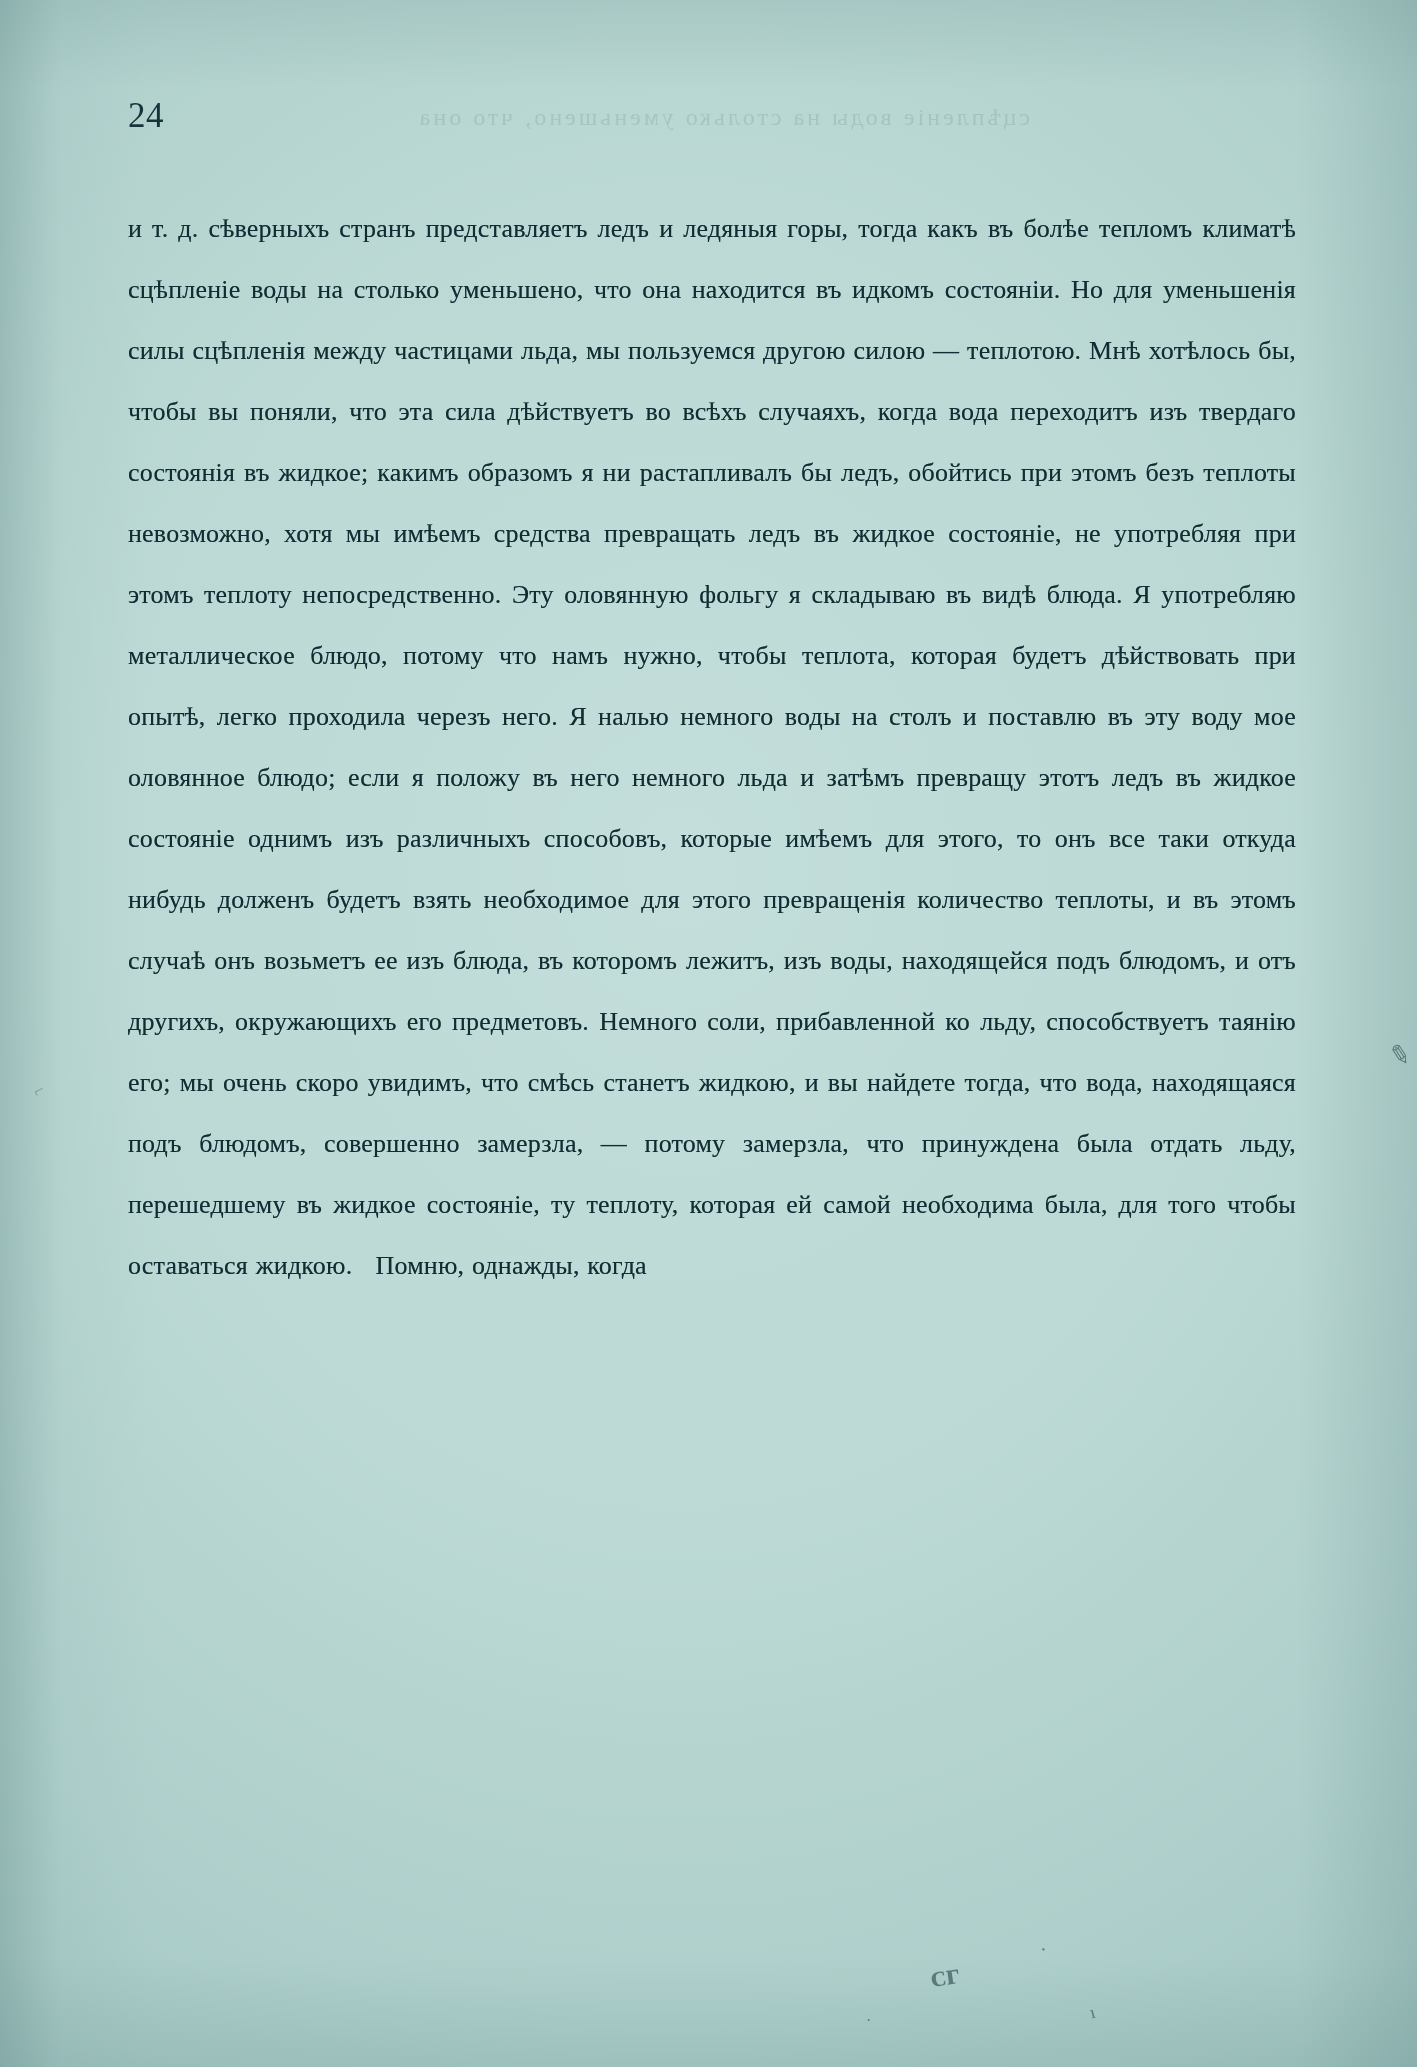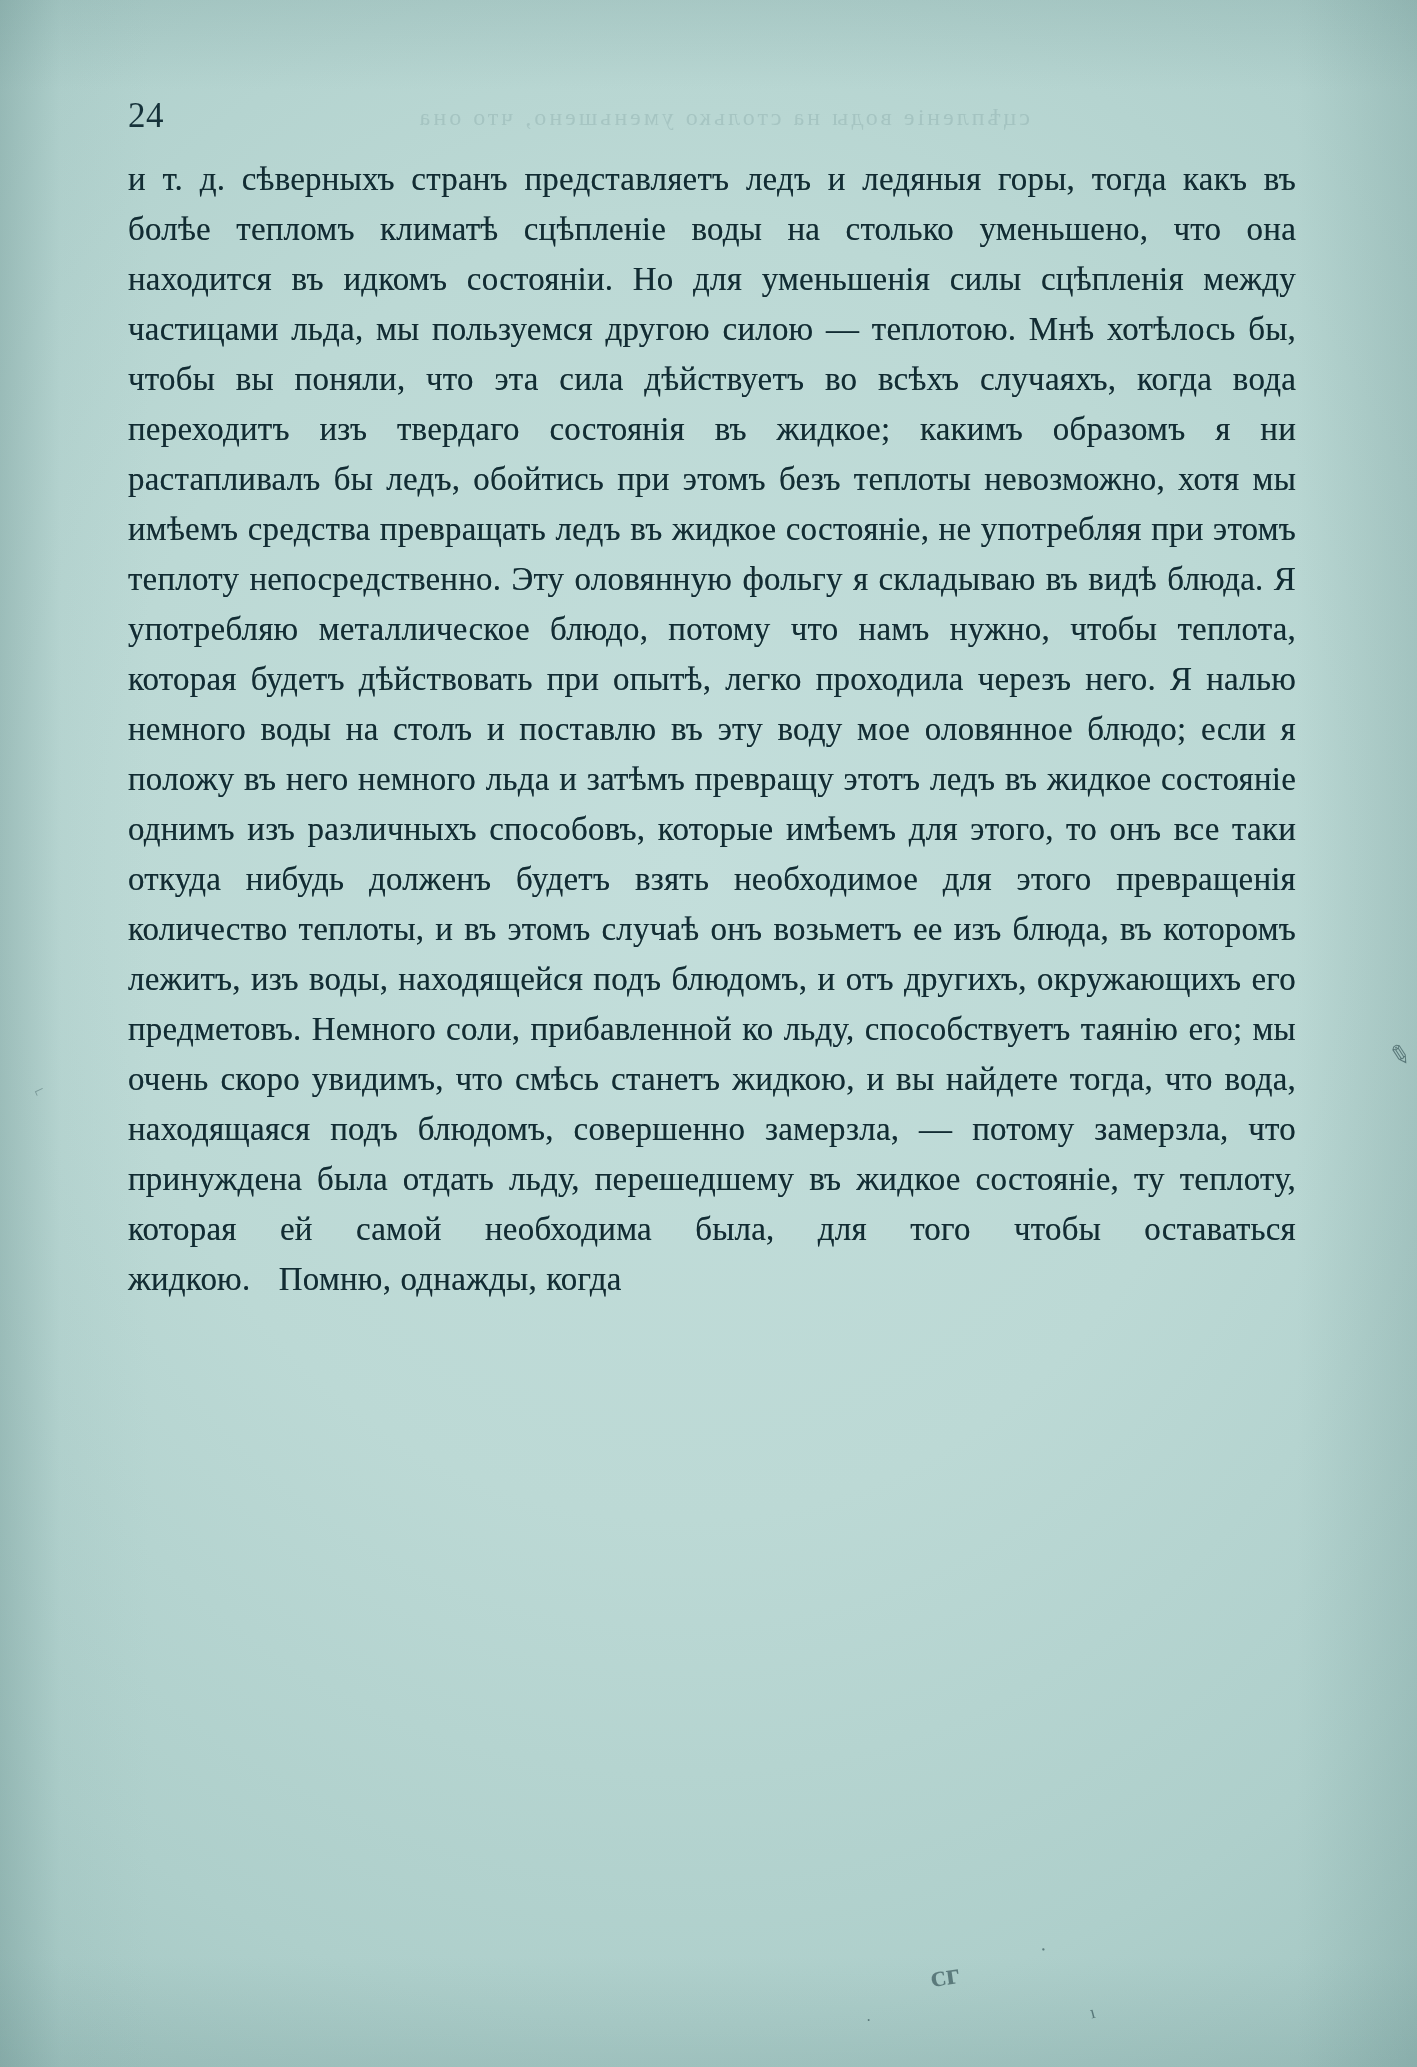--- a/index.html
+++ b/index.html
@@ -70,22 +70,23 @@
     font-size: 24px;
     color: rgba(40,80,85,0.13);
     letter-spacing: 3px;
     transform: scaleX(-1);
     filter: blur(0.6px);
     pointer-events: none;
     white-space: nowrap;
     overflow: hidden;
   }
   .body-text {
-    font-size: 33px;
-    line-height: 50px;
+    margin-top: 44px;
+    font-size: 26px;
+    line-height: 61px;
     color: #122c33;
     text-align: justify;
     text-justify: inter-word;
     letter-spacing: 0.2px;
     word-spacing: 1px;
     text-shadow: 0 0 0.6px rgba(15,40,48,0.55);
   }
   .body-text p {
     margin: 0;
     text-indent: 0;

